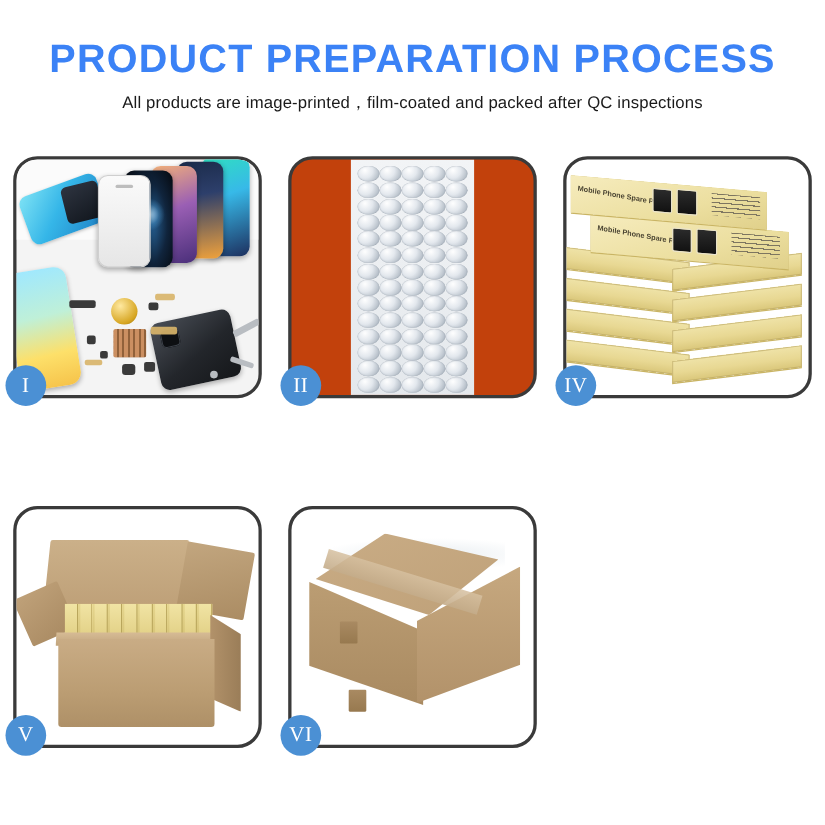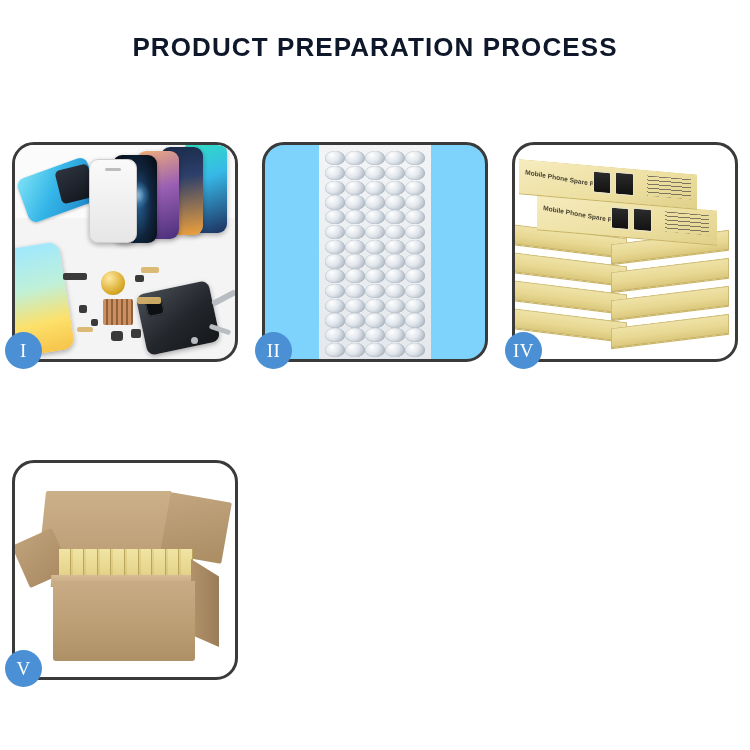--- a/index.html
+++ b/index.html
@@ -15,24 +15,24 @@
     position: relative;
   }
 
   
   .header {
     padding-top: 34px;
     text-align: center;
   }
   .title {
     font-family: "Liberation Sans", sans-serif;
-    font-size: 26px;
+    font-size: 36px;
     font-weight: bold;
     letter-spacing: 1.1px;
-    color: #0f172a;
+    color: #3b82f6;
     line-height: 1.05;
     margin: 0;
     white-space: nowrap;
   }
   .subtitle {
     font-family: "Liberation Sans", sans-serif;
     font-size: 15.2px;
     font-weight: normal;
     color: #1a1a1a;
     letter-spacing: 0.15px;
@@ -144,21 +144,21 @@
     border-radius:2px; opacity:.95;
   }
   .flex-cable {
     position:absolute; background:#d8b46a; border-radius:2px; opacity:.92;
   }
   .tool {
     position:absolute; background:#b9bdc2; border-radius:2px;
   }
 
   
-  .p2 { background: #7dd3fc; }
+  .p2 { background: #c2410c; }
   .bw-sheet {
     position: absolute; left: 50%; top: 0; transform: translateX(-50%);
     width: 112px; height: 100%;
     background: linear-gradient(180deg,#f2f4f6,#e4e8ec);
   }
   .bw-bubbles {
     position: absolute; left: 50%; top: 6px; transform: translateX(-50%);
     width: 100px; height: 206px;
     display: grid;
     grid-template-columns: repeat(5, 1fr);
@@ -318,20 +318,21 @@
   .c6-shadow {
     position:absolute; left:24px; top:26px; width:170px; height:30px;
     background: radial-gradient(ellipse at 60% 50%, rgba(190,205,215,.35), rgba(255,255,255,0) 70%);
   }
 </style>
 </head>
 <body>
 
 <div class="header">
   <h1 class="title">PRODUCT PREPARATION PROCESS</h1>
+  <p class="subtitle">All products are image-printed，film-coated and packed after QC inspections</p>
 </div>
 
 <div class="grid">
 
   <div class="card p1">
     <div class="card-media">
       <div class="strip-white"></div>
 
       <div class="lcd-blue"></div>
 
@@ -499,14 +500,26 @@
           <span></span>
           <span></span>
       </div>
       <div class="c5-rim"></div>
       <div class="c5-rside"></div>
       <div class="c5-front"></div>
     </div>
     <div class="badge">V</div>
   </div>
 
+  <div class="card p6">
+    <div class="card-media">
+      <div class="c6-shadow"></div>
+      <div class="c6-top"></div>
+      <div class="c6-left"></div>
+      <div class="c6-right"></div>
+      <div class="c6-tape"></div>
+      <div class="c6-tab" style="left:44px;top:102px;"></div>
+      <div class="c6-tab" style="left:52px;top:164px;"></div>
+    </div>
+    <div class="badge">VI</div>
+  </div>
 
 </div>
 
 </body></html>

